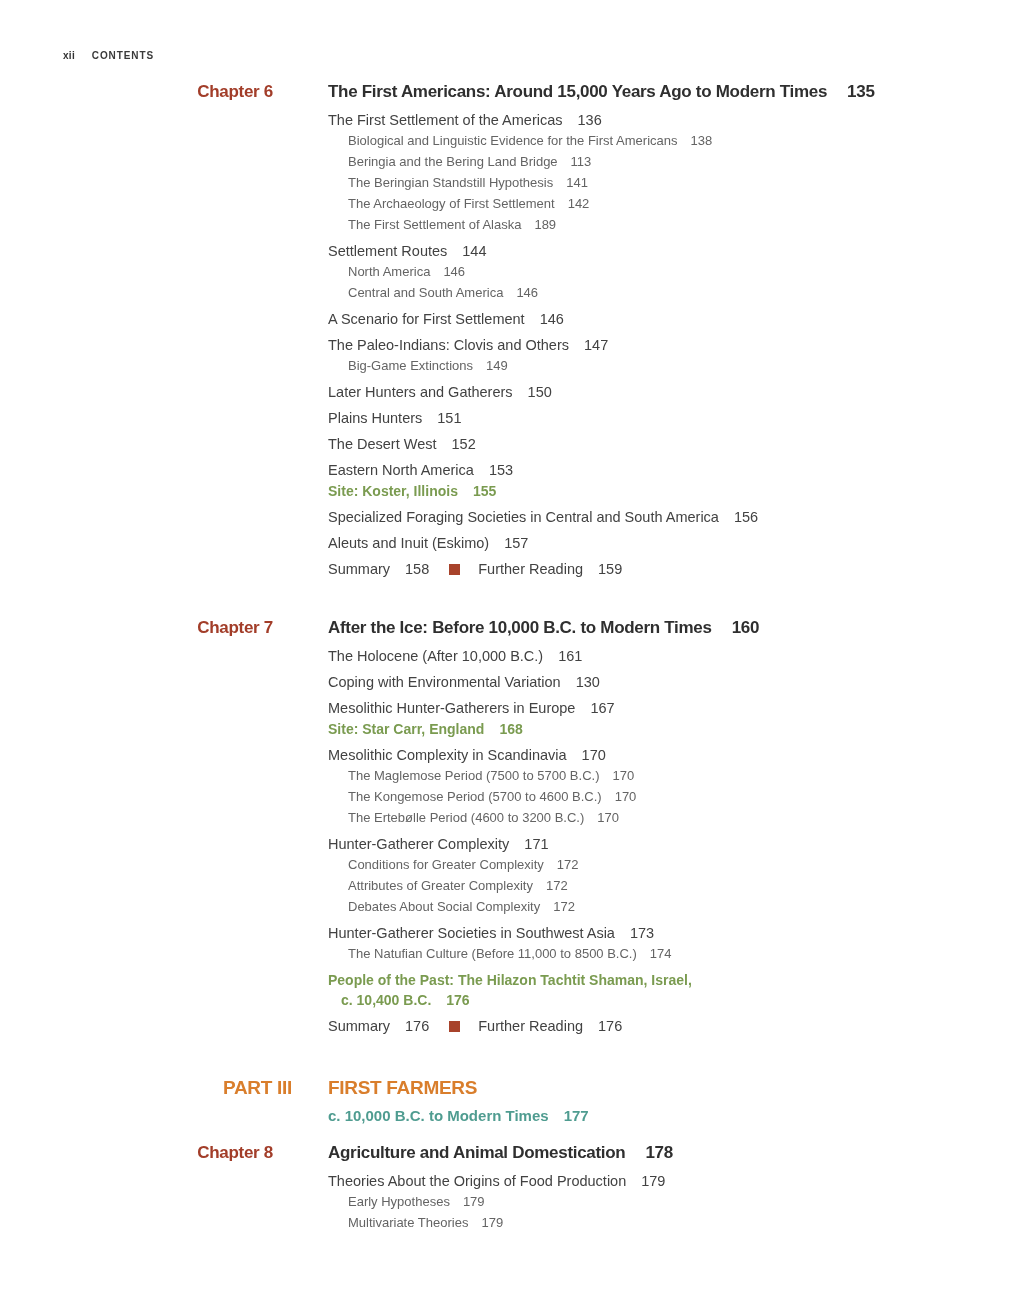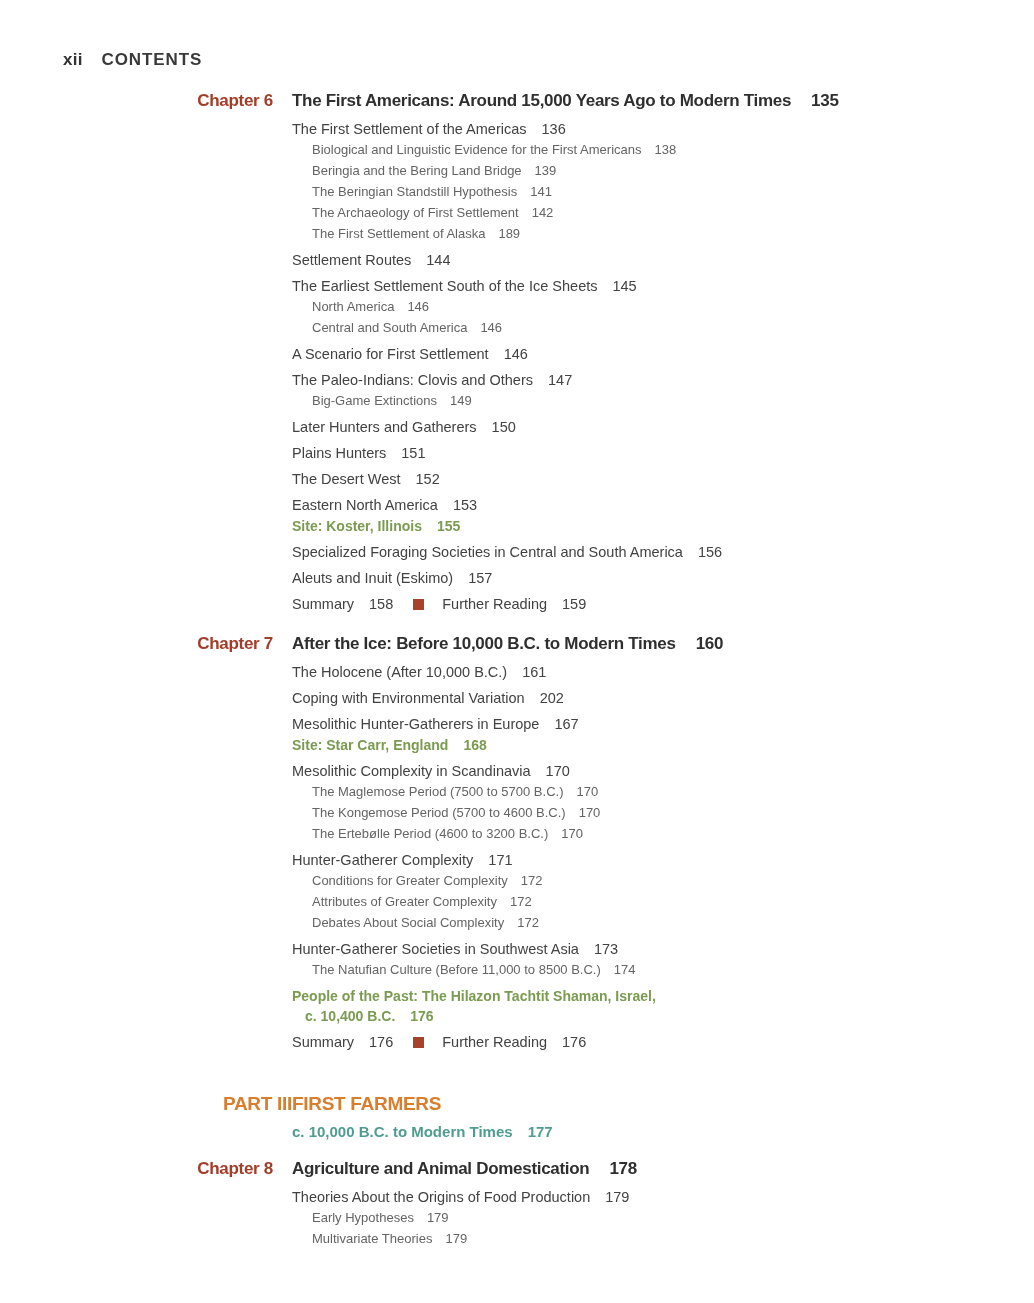--- a/index.html
+++ b/index.html
@@ -5,28 +5,28 @@
   html,body { margin:0; padding:0; background:#ffffff; }
   body {
     width:1034px; height:1303px; overflow:hidden;
     font-family:"Liberation Sans", sans-serif;
     color:#3d3d3d;
     -webkit-font-smoothing:antialiased;
   }
   .page { position:relative; width:1034px; height:1303px; background:#ffffff; }
 
   
-  .folio-row { margin:50px 0 12px 63px; font-size:17px; color:#333; }
+  .folio-row { margin:50px 0 12px 63px; font-size:10px; color:#333; }
   .folio { font-weight:bold; letter-spacing:0.3px; }
   .running-head { font-weight:bold; letter-spacing:0.9px; margin-left:14px; color:#3a3a3a; }
 
   
-  .section { display:grid; grid-template-columns:292px 1fr; }
+  .section { display:grid; grid-template-columns:292px 1fr;gap:36px; }
   .sec-ch6 { margin-top:19px; }
-  .sec-ch7 { margin-top:18px; }
+  .sec-ch7 { margin-top:37px; }
   .sec-part { margin-top:40px; }
   .sec-ch8 { margin-top:15px; }
 
   .label-cell { text-align:right; padding-right:19px; }
   .chapter-label {
     color:var(--chapter, #a23d29);
     font-weight:bold; font-size:17px; letter-spacing:-0.3px;
     line-height:23px; white-space:nowrap;
   }
   .part-label-cell { text-align:right; padding-left:149px; }
@@ -79,26 +79,25 @@
 
   <div class="section sec-ch6">
     <div class="label-cell">
       <span class="chapter-label">Chapter 6</span>
     </div>
     <div class="content-cell">
       <div class="sec-title"><span>The First Americans: Around 15,000 Years Ago to Modern Times</span><span class="hpg">135</span></div>
 
       <div class="row l1"><span>The First Settlement of the Americas</span><span class="pg">136</span></div>
       <div class="row l2"><span>Biological and Linguistic Evidence for the First Americans</span><span class="pg-sm">138</span></div>
-      <div class="row l2"><span>Beringia and the Bering Land Bridge</span><span class="pg-sm">139</span></div>
+      <div class="row l2"><span>Beringia and the Bering Land Bridge</span><span class="pg-sm">113</span></div>
       <div class="row l2"><span>The Beringian Standstill Hypothesis</span><span class="pg-sm">141</span></div>
       <div class="row l2"><span>The Archaeology of First Settlement</span><span class="pg-sm">142</span></div>
       <div class="row l2"><span>The First Settlement of Alaska</span><span class="pg-sm">189</span></div>
       <div class="row l1"><span>Settlement Routes</span><span class="pg">144</span></div>
-      <div class="row l1"><span>The Earliest Settlement South of the Ice Sheets</span><span class="pg">145</span></div>
       <div class="row l2"><span>North America</span><span class="pg-sm">146</span></div>
       <div class="row l2"><span>Central and South America</span><span class="pg-sm">146</span></div>
       <div class="row l1"><span>A Scenario for First Settlement</span><span class="pg">146</span></div>
       <div class="row l1"><span>The Paleo-Indians: Clovis and Others</span><span class="pg">147</span></div>
       <div class="row l2"><span>Big-Game Extinctions</span><span class="pg-sm">149</span></div>
       <div class="row l1"><span>Later Hunters and Gatherers</span><span class="pg">150</span></div>
       <div class="row l1"><span>Plains Hunters</span><span class="pg">151</span></div>
       <div class="row l1"><span>The Desert West</span><span class="pg">152</span></div>
       <div class="row l1"><span>Eastern North America</span><span class="pg">153</span></div>
       <div class="row site"><span>Site: Koster, Illinois</span><span class="pg">155</span></div>
@@ -109,21 +108,21 @@
   </div>
 
   <div class="section sec-ch7">
     <div class="label-cell">
       <span class="chapter-label">Chapter 7</span>
     </div>
     <div class="content-cell">
       <div class="sec-title"><span>After the Ice: Before 10,000 B.C. to Modern Times</span><span class="hpg">160</span></div>
 
       <div class="row l1"><span>The Holocene (After 10,000 B.C.)</span><span class="pg">161</span></div>
-      <div class="row l1"><span>Coping with Environmental Variation</span><span class="pg">202</span></div>
+      <div class="row l1"><span>Coping with Environmental Variation</span><span class="pg">130</span></div>
       <div class="row l1"><span>Mesolithic Hunter-Gatherers in Europe</span><span class="pg">167</span></div>
       <div class="row site"><span>Site: Star Carr, England</span><span class="pg">168</span></div>
       <div class="row l1"><span>Mesolithic Complexity in Scandinavia</span><span class="pg">170</span></div>
       <div class="row l2"><span>The Maglemose Period (7500 to 5700 B.C.)</span><span class="pg-sm">170</span></div>
       <div class="row l2"><span>The Kongemose Period (5700 to 4600 B.C.)</span><span class="pg-sm">170</span></div>
       <div class="row l2"><span>The Ertebølle Period (4600 to 3200 B.C.)</span><span class="pg-sm">170</span></div>
       <div class="row l1"><span>Hunter-Gatherer Complexity</span><span class="pg">171</span></div>
       <div class="row l2"><span>Conditions for Greater Complexity</span><span class="pg-sm">172</span></div>
       <div class="row l2"><span>Attributes of Greater Complexity</span><span class="pg-sm">172</span></div>
       <div class="row l2"><span>Debates About Social Complexity</span><span class="pg-sm">172</span></div>

